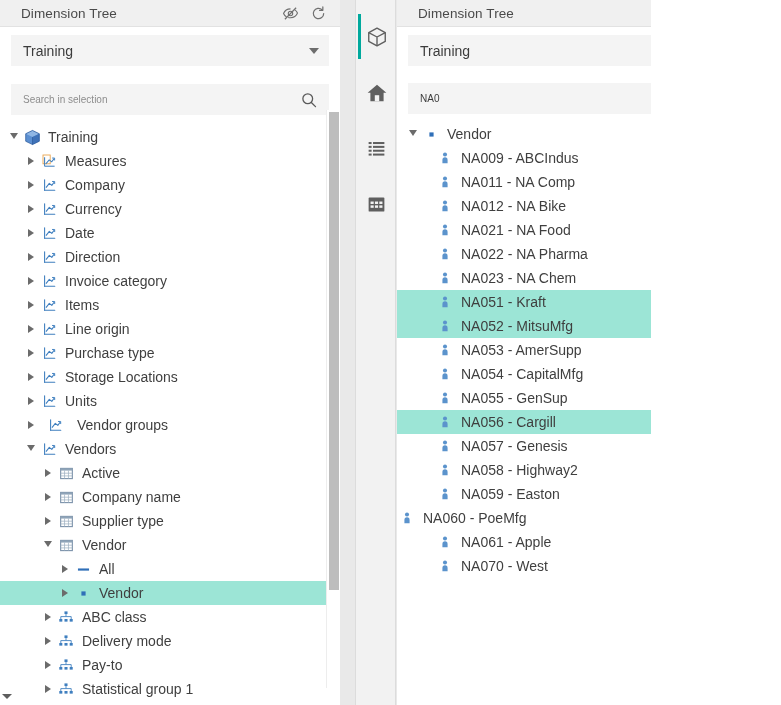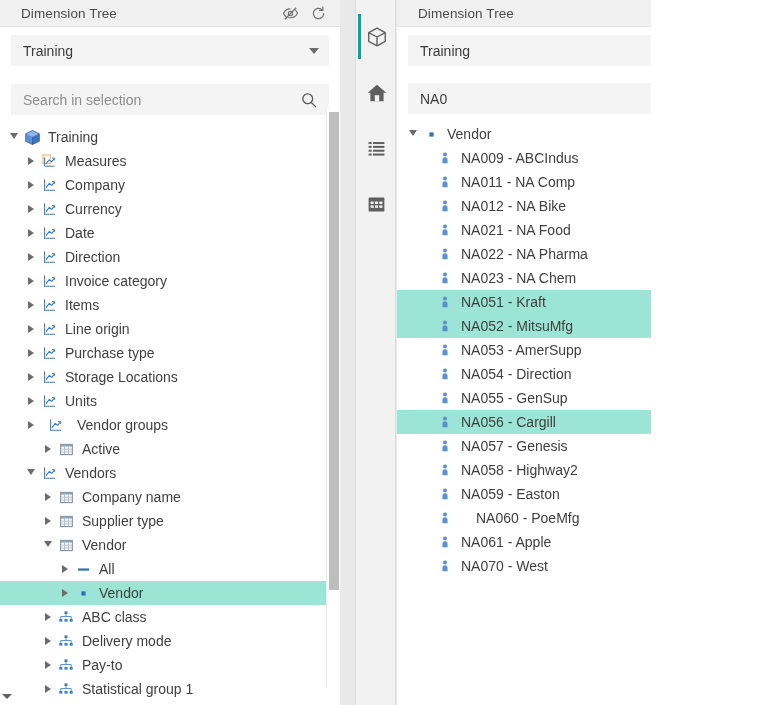--- a/index.html
+++ b/index.html
@@ -87,21 +87,21 @@
     background: #f4f4f4;
     display: flex;
     align-items: center;
     padding: 0 11px 0 12px;
     box-sizing: border-box;
     margin-top: 18px;
   }
   .searchbox.rt { margin-top: 17px; }
   .search-text {
     flex: 1;
-    font-size: 14px;
+    font-size: 10px;
     color: #8d8d8d;
     white-space: nowrap;
     overflow: hidden;
   }
   .search-text.filled { color: #3c3c3c; }
   .search-ic { width: 18px; height: 18px; cursor: pointer; }
   .search-ic svg { display:block; }
 
   
   .tree {
@@ -444,51 +444,51 @@
           <span class="tw-ic">
             <svg viewBox="0 0 20 20" width="16" height="16">
               <path d="M4.5 16.5V3.4" stroke="#3f7fbf" stroke-width="1.35" stroke-linecap="round"></path>
               <path d="M4.5 16.5H17.2" stroke="#3f7fbf" stroke-width="1.35" stroke-linecap="round"></path>
               <path d="M6.2 13.2 10.4 7.9 13.5 10.4 16.6 6.2" fill="none" stroke="#3f7fbf" stroke-width="1.35" stroke-linejoin="round"></path>
               <path d="M13.8 5.6h3.3v3.2" fill="none" stroke="#3f7fbf" stroke-width="1.2" stroke-linejoin="round"></path>
             </svg>
           </span>
           <span class="tlabel">Vendor groups</span>
         </div>
+        <div class="trow" style="padding-left: 23px;">
+          <span class="tw-arrow">
+            <i class="arr open"></i>
+          </span>
+          <span class="tw-ic">
+            <svg viewBox="0 0 20 20" width="16" height="16">
+              <path d="M4.5 16.5V3.4" stroke="#3f7fbf" stroke-width="1.35" stroke-linecap="round"></path>
+              <path d="M4.5 16.5H17.2" stroke="#3f7fbf" stroke-width="1.35" stroke-linecap="round"></path>
+              <path d="M6.2 13.2 10.4 7.9 13.5 10.4 16.6 6.2" fill="none" stroke="#3f7fbf" stroke-width="1.35" stroke-linejoin="round"></path>
+              <path d="M13.8 5.6h3.3v3.2" fill="none" stroke="#3f7fbf" stroke-width="1.2" stroke-linejoin="round"></path>
+            </svg>
+          </span>
+          <span class="tlabel">Vendors</span>
+        </div>
         <div class="trow" style="padding-left: 40px;">
           <span class="tw-arrow">
             <i class="arr"></i>
           </span>
           <span class="tw-ic">
             <svg viewBox="0 0 20 20" width="15" height="15">
               <rect x="2.2" y="3.2" width="15.6" height="13.6" fill="#ffffff" stroke="#7d93ab" stroke-width="1.5"></rect>
               <rect x="2.2" y="3.2" width="15.6" height="2.9" fill="#8fa4b8"></rect>
               <g stroke="#9fb1c2" stroke-width="1">
                 <line x1="7.4" y1="6.1" x2="7.4" y2="16.8"></line>
                 <line x1="12.6" y1="6.1" x2="12.6" y2="16.8"></line>
                 <line x1="2.2" y1="9.6" x2="17.8" y2="9.6"></line>
                 <line x1="2.2" y1="13.2" x2="17.8" y2="13.2"></line>
               </g>
             </svg>
           </span>
           <span class="tlabel">Active</span>
-        </div>
-        <div class="trow" style="padding-left: 23px;">
-          <span class="tw-arrow">
-            <i class="arr open"></i>
-          </span>
-          <span class="tw-ic">
-            <svg viewBox="0 0 20 20" width="16" height="16">
-              <path d="M4.5 16.5V3.4" stroke="#3f7fbf" stroke-width="1.35" stroke-linecap="round"></path>
-              <path d="M4.5 16.5H17.2" stroke="#3f7fbf" stroke-width="1.35" stroke-linecap="round"></path>
-              <path d="M6.2 13.2 10.4 7.9 13.5 10.4 16.6 6.2" fill="none" stroke="#3f7fbf" stroke-width="1.35" stroke-linejoin="round"></path>
-              <path d="M13.8 5.6h3.3v3.2" fill="none" stroke="#3f7fbf" stroke-width="1.2" stroke-linejoin="round"></path>
-            </svg>
-          </span>
-          <span class="tlabel">Vendors</span>
         </div>
         <div class="trow" style="padding-left: 40px;">
           <span class="tw-arrow">
             <i class="arr"></i>
           </span>
           <span class="tw-ic">
             <svg viewBox="0 0 20 20" width="15" height="15">
               <rect x="2.2" y="3.2" width="15.6" height="13.6" fill="#ffffff" stroke="#7d93ab" stroke-width="1.5"></rect>
               <rect x="2.2" y="3.2" width="15.6" height="2.9" fill="#8fa4b8"></rect>
               <g stroke="#9fb1c2" stroke-width="1">
@@ -803,21 +803,21 @@
           </span>
           <span class="tlabel">NA053 - AmerSupp</span>
         </div>
         <div class="trow" style="padding-left: 38px; height: 24px;">
           <span class="tw-ic">
             <svg viewBox="0 0 20 20" width="14" height="14">
               <circle cx="10" cy="4.9" r="2.9" fill="#5b93cc"></circle>
               <path d="M6.3 17.6v-4.9a3.7 3.7 0 0 1 7.4 0v4.9Z" fill="#5b93cc"></path>
             </svg>
           </span>
-          <span class="tlabel">NA054 - Direction</span>
+          <span class="tlabel">NA054 - CapitalMfg</span>
         </div>
         <div class="trow" style="padding-left: 38px; height: 24px;">
           <span class="tw-ic">
             <svg viewBox="0 0 20 20" width="14" height="14">
               <circle cx="10" cy="4.9" r="2.9" fill="#5b93cc"></circle>
               <path d="M6.3 17.6v-4.9a3.7 3.7 0 0 1 7.4 0v4.9Z" fill="#5b93cc"></path>
             </svg>
           </span>
           <span class="tlabel">NA055 - GenSup</span>
         </div>
@@ -850,21 +850,21 @@
         </div>
         <div class="trow" style="padding-left: 38px; height: 24px;">
           <span class="tw-ic">
             <svg viewBox="0 0 20 20" width="14" height="14">
               <circle cx="10" cy="4.9" r="2.9" fill="#5b93cc"></circle>
               <path d="M6.3 17.6v-4.9a3.7 3.7 0 0 1 7.4 0v4.9Z" fill="#5b93cc"></path>
             </svg>
           </span>
           <span class="tlabel">NA059 - Easton</span>
         </div>
-        <div class="trow" style="padding-left: 38px; height: 24px; gap: 15px;">
+        <div class="trow" style="height: 24px;">
           <span class="tw-ic">
             <svg viewBox="0 0 20 20" width="14" height="14">
               <circle cx="10" cy="4.9" r="2.9" fill="#5b93cc"></circle>
               <path d="M6.3 17.6v-4.9a3.7 3.7 0 0 1 7.4 0v4.9Z" fill="#5b93cc"></path>
             </svg>
           </span>
           <span class="tlabel">NA060 - PoeMfg</span>
         </div>
         <div class="trow" style="padding-left: 38px; height: 24px;">
           <span class="tw-ic">

